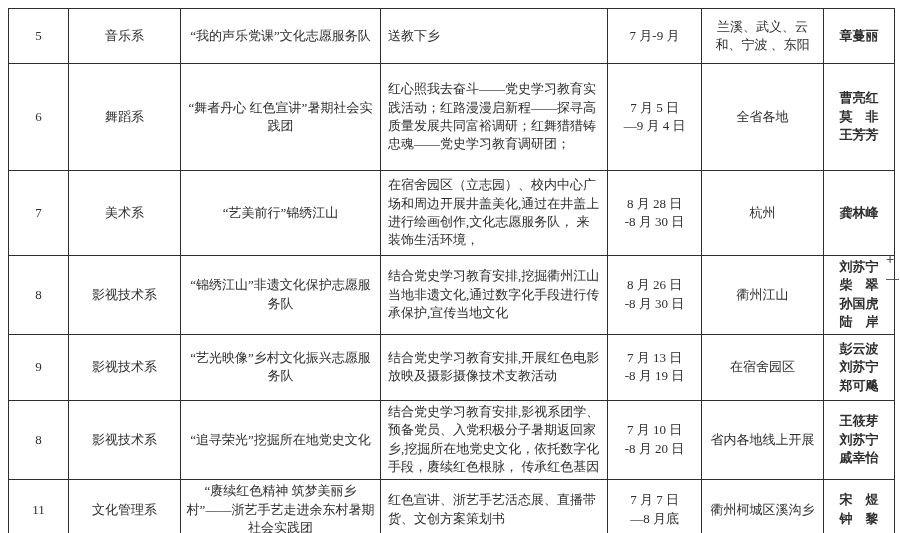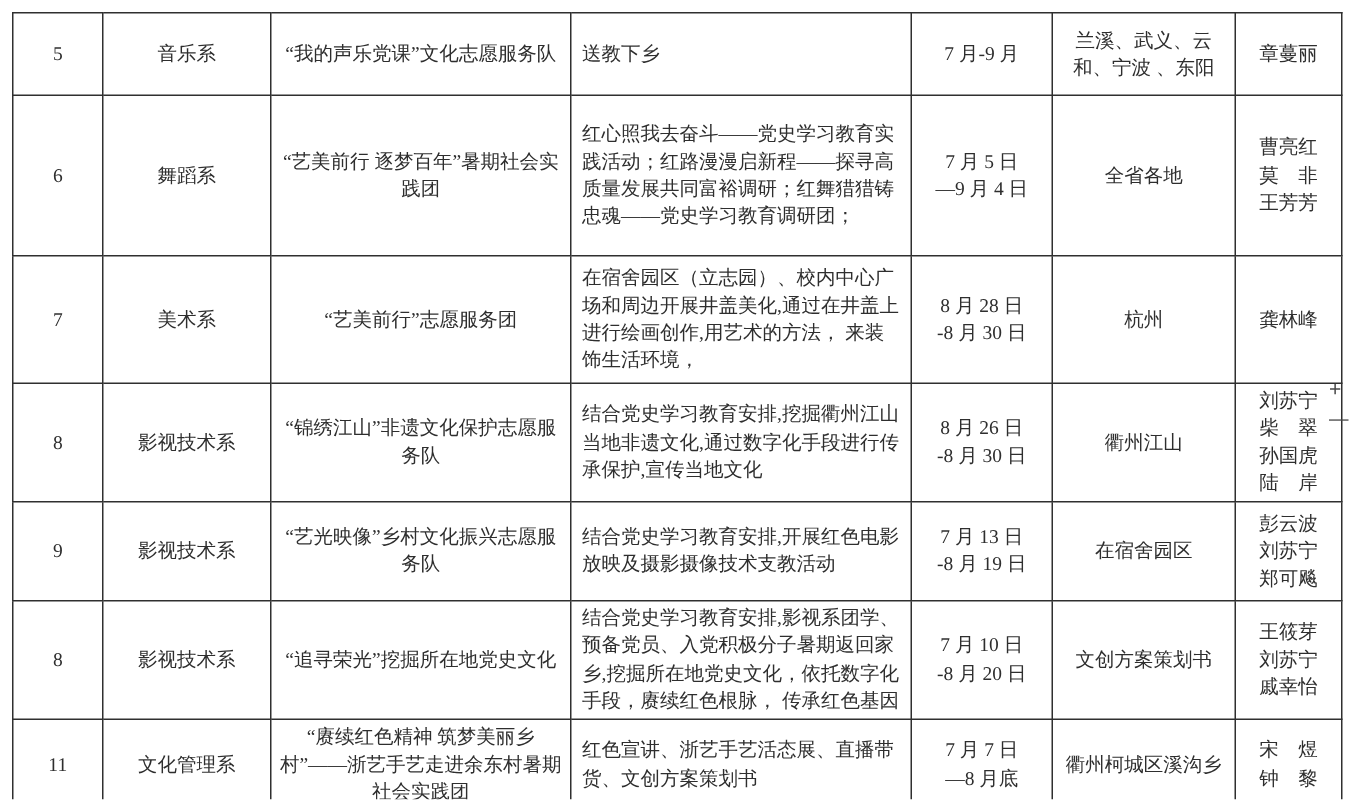--- a/index.html
+++ b/index.html
@@ -44,20 +44,21 @@
   .doc-table td.col-desc {
     text-align: left;
     padding: 2px 7px;
   }
   .doc-table td.col-date,
   .doc-table td.col-names {
     white-space: pre-line;
   }
   .doc-table td.col-names {
     padding: 2px 2px;
+    font-weight: bold;
   }
   .doc-table td.col-loc {
     padding: 2px 5px;
   }
   
   .doc-table tbody tr:nth-child(1) { height: 55px; }
   .doc-table tbody tr:nth-child(2) { height: 107px; }
   .doc-table tbody tr:nth-child(3) { height: 85px; }
   .doc-table tbody tr:nth-child(4) { height: 70px; }
   .doc-table tbody tr:nth-child(5) { height: 66px; }
@@ -106,34 +107,34 @@
           <td class="col-dept">音乐系</td>
           <td class="col-team">“我的声乐党课”文化志愿服务队</td>
           <td class="col-desc">送教下乡</td>
           <td class="col-date">7 月-9 月</td>
           <td class="col-loc">兰溪、武义、云和、宁波 、东阳</td>
           <td class="col-names">章蔓丽</td>
         </tr>
         <tr>
           <td class="col-num">6</td>
           <td class="col-dept">舞蹈系</td>
-          <td class="col-team">“艺美前行 逐梦百年”暑期社会实践团</td>
+          <td class="col-team">“舞者丹心 红色宣讲”暑期社会实践团</td>
           <td class="col-desc">红心照我去奋斗——党史学习教育实践活动；红路漫漫启新程——探寻高质量发展共同富裕调研；红舞猎猎铸忠魂——党史学习教育调研团；</td>
           <td class="col-date">7 月 5 日
 —9 月 4 日</td>
           <td class="col-loc">全省各地</td>
           <td class="col-names">曹亮红
 莫　非
 王芳芳</td>
         </tr>
         <tr>
           <td class="col-num">7</td>
           <td class="col-dept">美术系</td>
-          <td class="col-team">“艺美前行”志愿服务团</td>
-          <td class="col-desc">在宿舍园区（立志园）、校内中心广场和周边开展井盖美化,通过在井盖上进行绘画创作,用艺术的方法， 来装饰生活环境，</td>
+          <td class="col-team">“艺美前行”锦绣江山</td>
+          <td class="col-desc">在宿舍园区（立志园）、校内中心广场和周边开展井盖美化,通过在井盖上进行绘画创作,文化志愿服务队， 来装饰生活环境，</td>
           <td class="col-date">8 月 28 日
 -8 月 30 日</td>
           <td class="col-loc">杭州</td>
           <td class="col-names">龚林峰</td>
         </tr>
         <tr>
           <td class="col-num">8</td>
           <td class="col-dept">影视技术系</td>
           <td class="col-team">“锦绣江山”非遗文化保护志愿服务队</td>
           <td class="col-desc">结合党史学习教育安排,挖掘衢州江山当地非遗文化,通过数字化手段进行传承保护,宣传当地文化</td>
@@ -157,21 +158,21 @@
 刘苏宁
 郑可飚</td>
         </tr>
         <tr>
           <td class="col-num">8</td>
           <td class="col-dept">影视技术系</td>
           <td class="col-team">“追寻荣光”挖掘所在地党史文化</td>
           <td class="col-desc">结合党史学习教育安排,影视系团学、预备党员、入党积极分子暑期返回家乡,挖掘所在地党史文化，依托数字化手段，赓续红色根脉， 传承红色基因</td>
           <td class="col-date">7 月 10 日
 -8 月 20 日</td>
-          <td class="col-loc">文创方案策划书</td>
+          <td class="col-loc">省内各地线上开展</td>
           <td class="col-names">王筱芽
 刘苏宁
 戚幸怡</td>
         </tr>
         <tr>
           <td class="col-num">11</td>
           <td class="col-dept">文化管理系</td>
           <td class="col-team">“赓续红色精神 筑梦美丽乡村”——浙艺手艺走进余东村暑期社会实践团</td>
           <td class="col-desc">红色宣讲、浙艺手艺活态展、直播带货、文创方案策划书</td>
           <td class="col-date">7 月 7 日

